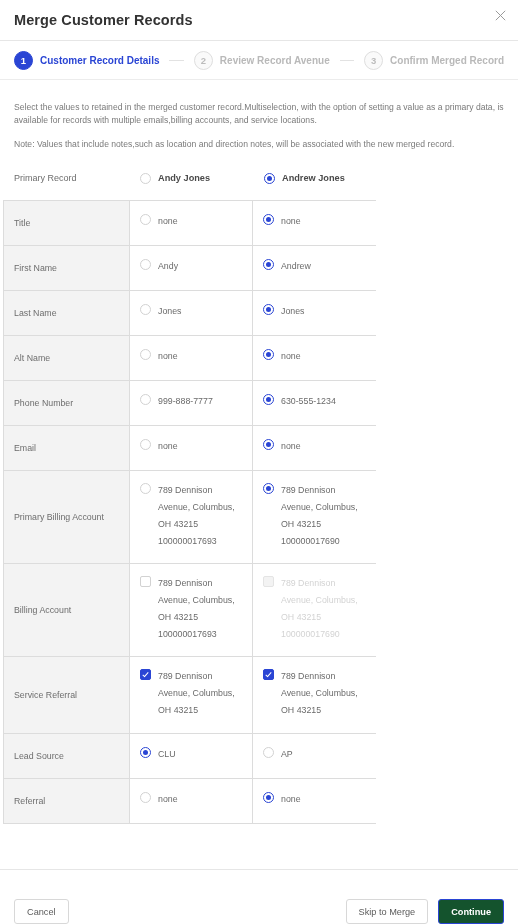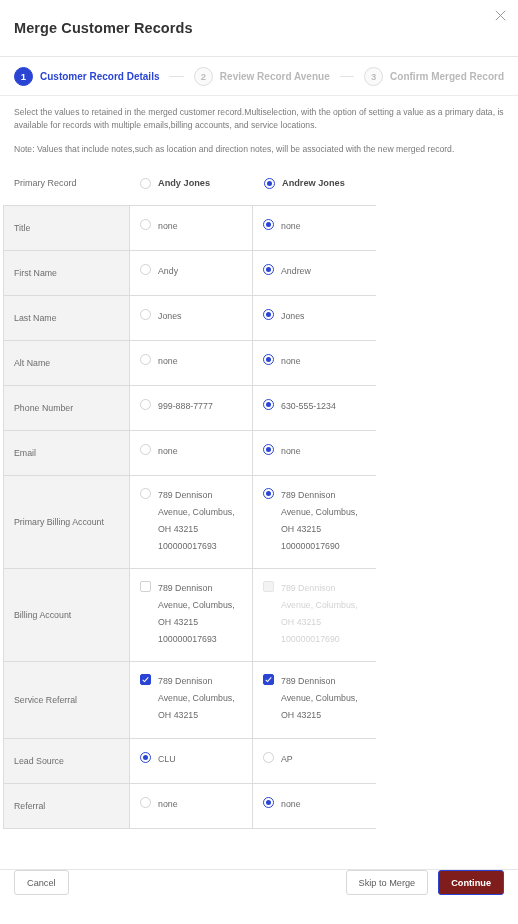--- a/index.html
+++ b/index.html
@@ -23,21 +23,21 @@
     flex-direction: column;
     background: #fff;
     position: relative;
   }
 
   
   .dlg-header {
     height: 40px;
     display: flex;
     align-items: center;
-    padding: 8px 14px;
+    padding: 0 14px;
     border-bottom: 1px solid #e6e6e6;
     flex: 0 0 auto;
     position: relative;
   }
   .dlg-title {
     font-size: 14.5px;
     font-weight: bold;
     color: #333333;
     letter-spacing: 0.1px;
   }
@@ -107,21 +107,21 @@
 
   
   .desc-area {
     padding: 10px 14px 2px 14px;
     flex: 0 0 auto;
   }
   .desc-p {
     font-size: 8.6px;
     line-height: 1.55;
     color: #7a7a7a;
-    margin: 0 0 10px 0;
+    margin: 11px 0 10px 0;
   }
   .desc-note {
     font-size: 8.6px;
     line-height: 1.55;
     color: #7a7a7a;
     margin: 0;
   }
 
   
   .content {
@@ -271,21 +271,21 @@
   .trow.tall2 { min-height: 76px; }
   .trow.tall .tcell-opt,
   .trow.tall2 .tcell-opt { padding-top: 11px; }
 
   
   .footer {
     flex: 0 0 auto;
     border-top: 1px solid #e6e6e6;
     height: 54px;
     display: flex;
-    align-items: flex-start;
+    align-items: flex-end;
     padding: 0 14px;
     justify-content: space-between;
   }
   .footer-right { display: flex; align-items: center; gap: 10px; }
   .btn {
     font-family: "Liberation Sans", sans-serif;
     font-size: 9.2px;
     border-radius: 3px;
     padding: 0 12px;
     height: 25px;
@@ -294,21 +294,21 @@
     cursor: pointer;
     white-space: nowrap;
     text-align: center;
   }
   .btn-outline {
     background: #fff;
     border: 1px solid #d8d8d8;
     color: #5b5b5b;
   }
   .btn-primary {
-    background: #7f1d1d;
+    background: #14532d;
     border: 1px solid #2a45d4;
     color: #ffffff;
     font-weight: bold;
   }
 </style>
 </head>
 <body>
 
 <div class="dialog">
 

